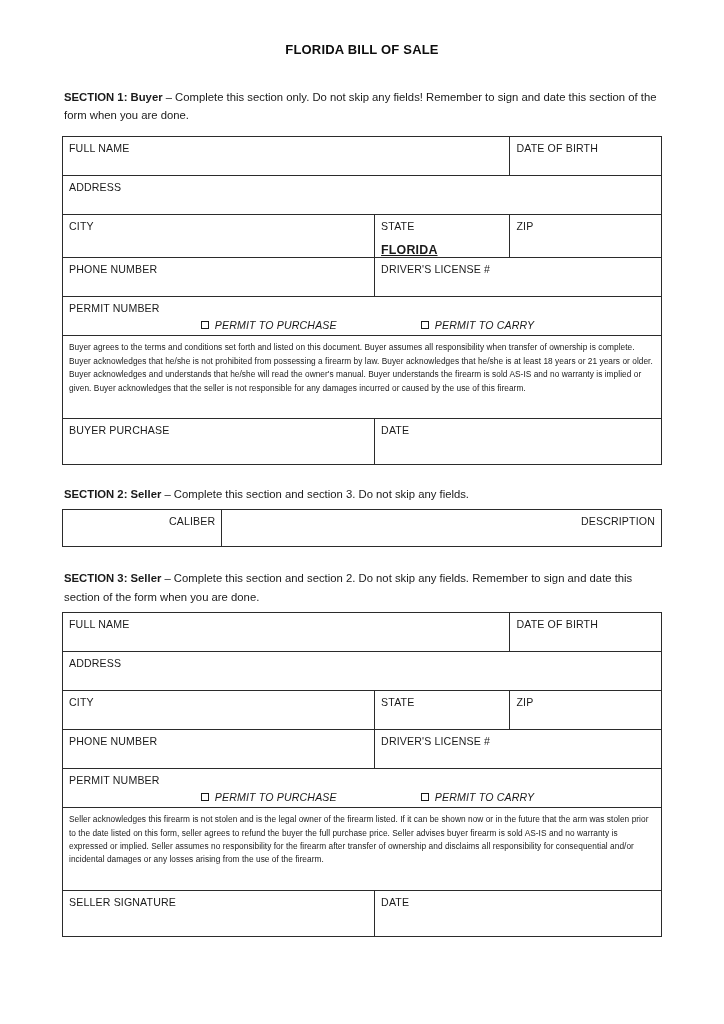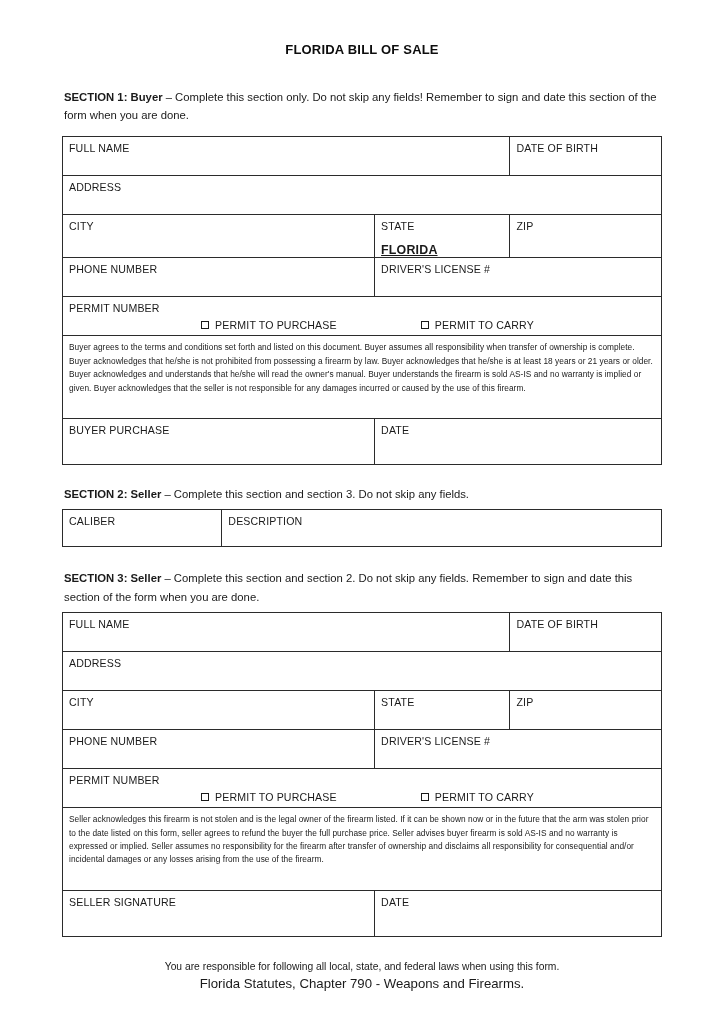--- a/index.html
+++ b/index.html
@@ -55,21 +55,21 @@
   table.form td {
     border: 1px solid #2b2b2b;
     vertical-align: top;
     padding: 5px 6px 0 6px;
     font-size: 10.6px;
     letter-spacing: 0.15px;
     color: #1a1a1a;
   }
   .r-std { height: 39px; }
   .r-sec2 { height: 39px; }
-  .r-sec2b { height: 37px; }
+  .r-sec2b { height: 37px; text-align: right; }
   .r-sign { height: 46px; }
   .r-terms { height: 83px; }
 
   .state-value {
     font-weight: bold;
     font-size: 12.4px;
     text-decoration: underline;
     display: block;
     margin-top: 11px;
     letter-spacing: 0.2px;
@@ -79,20 +79,21 @@
   .permit-cell { position: relative; }
   .permit-options {
     position: absolute;
     left: 11px; right: 0;
     top: 22px;
     display: flex;
     justify-content: center;
     gap: 84px;
     font-size: 10.6px;
     letter-spacing: 0.15px;
+    font-style: italic;
   }
   .permit-opt { display: inline-flex; align-items: center; gap: 6px; white-space: nowrap; }
   .chk {
     display: inline-block;
     width: 8px; height: 8px;
     border: 1px solid #1a1a1a;
     background: #fff;
     position: relative;
     top: 0px;
   }
@@ -244,18 +245,14 @@
           <p class="terms-text">Seller acknowledges this firearm is not stolen and is the legal owner of the firearm listed. If it can be shown now or in the future that the arm was stolen prior to the date listed on this form, seller agrees to refund the buyer the full purchase price. Seller advises buyer firearm is sold AS-IS and no warranty is expressed or implied. Seller assumes no responsibility for the firearm after transfer of ownership and disclaims all responsibility for consequential and/or incidental damages or any losses arising from the use of the firearm.</p>
         </td>
       </tr>
       <tr class="r-sign">
         <td><span>SELLER SIGNATURE</span></td>
         <td colspan="2"><span>DATE</span></td>
       </tr>
     </tbody>
   </table>
 
-  <div class="footer">
-    <p class="footer-line-1">You are responsible for following all local, state, and federal laws when using this form.</p>
-    <p class="footer-line-2">Florida Statutes, Chapter 790 - Weapons and Firearms.</p>
-  </div>
 
 </div>
 
 </body></html>

